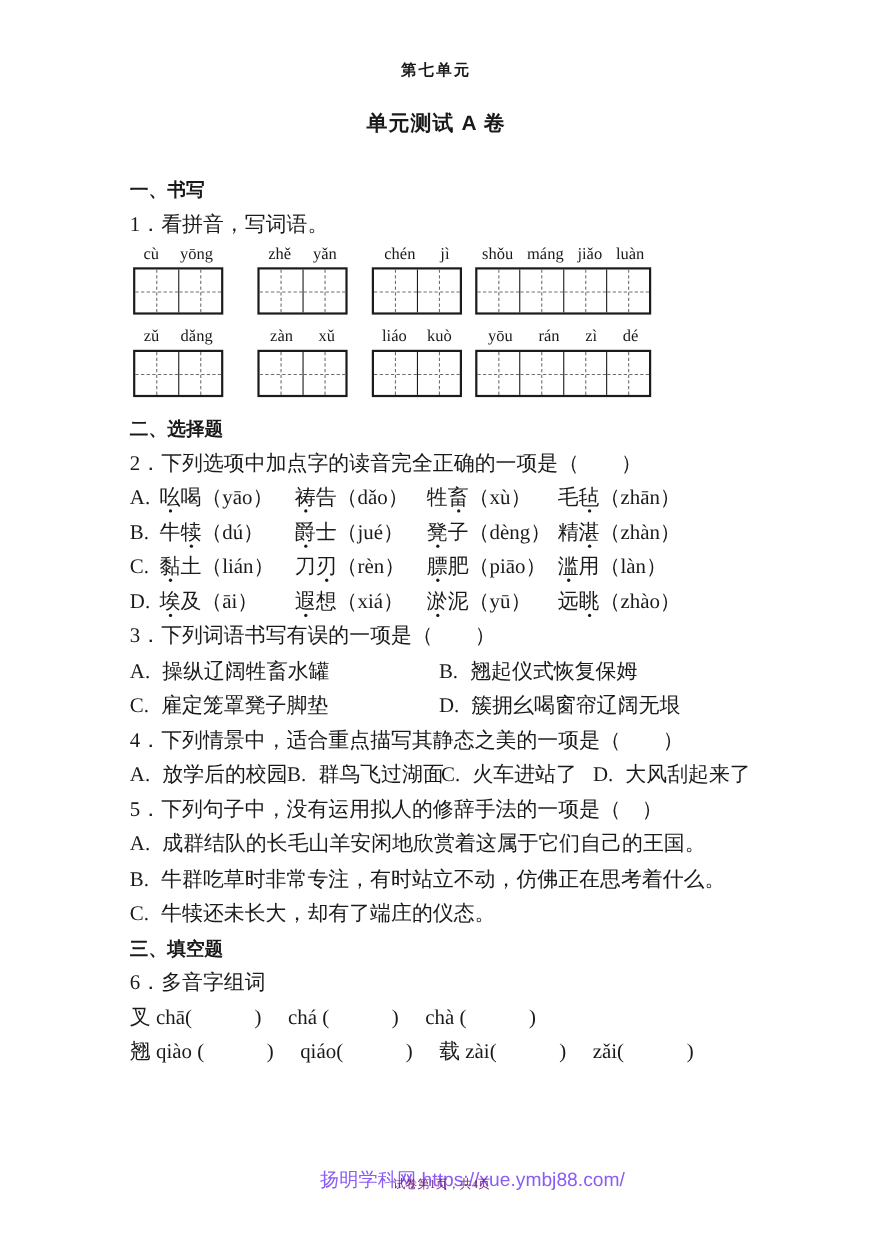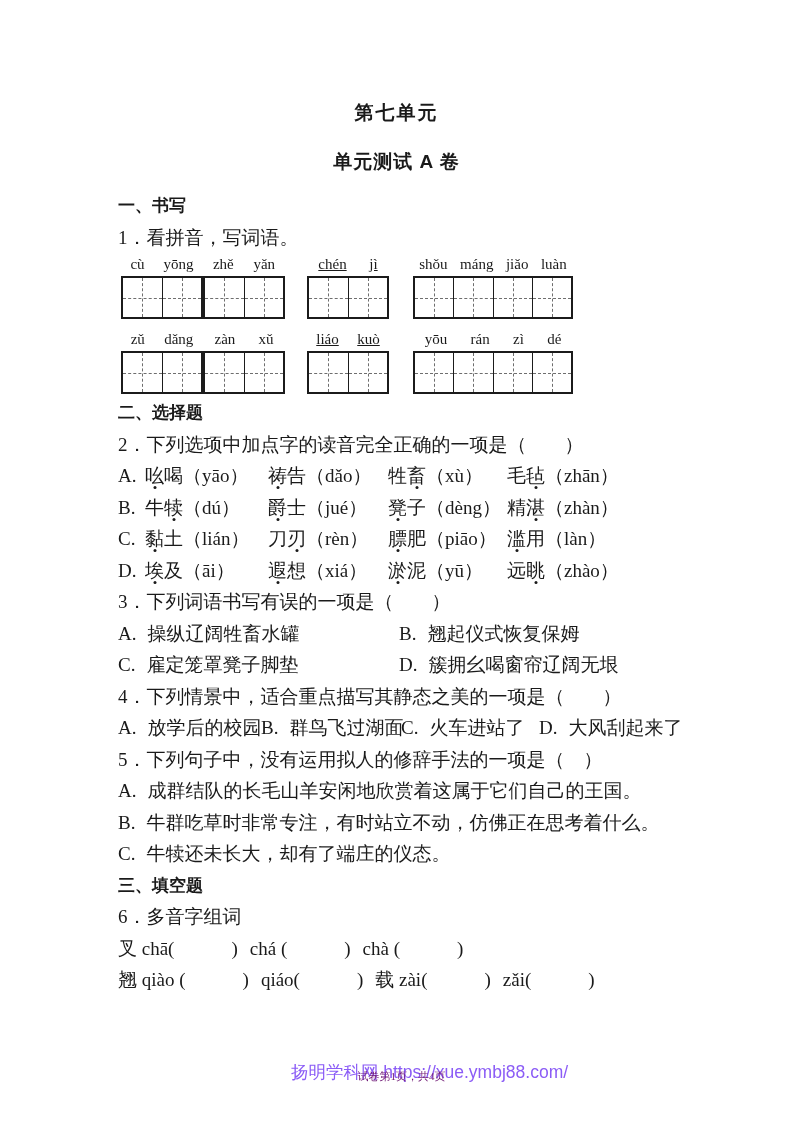--- a/index.html
+++ b/index.html
@@ -6,48 +6,48 @@
   .page{
     position:relative;
     width:793px;height:1122px;
     margin:0 auto;
     background:#ffffff;
     font-family:"Liberation Serif","DejaVu Serif",serif;
     color:#1a1a1a;
     overflow:hidden;
   }
   .doc-title{
-    margin:0;padding-top:96px;
+    margin:0;padding-top:47px;
     text-align:center;
     font-family:"Liberation Sans","DejaVu Sans",sans-serif;
-    font-size:19px;font-weight:700;line-height:33px;letter-spacing:2px;
+    font-size:14px;font-weight:700;line-height:33px;letter-spacing:2px;
   }
   .doc-subtitle{
     margin:16px 0 0;
     text-align:center;
     font-family:"Liberation Sans","DejaVu Sans",sans-serif;
     font-size:19px;font-weight:700;line-height:33px;letter-spacing:1px;
   }
   .content{padding:0 115px 0 118px;}
   .sec{
     margin:0;height:31.5px;line-height:31.5px;
     font-family:"Liberation Sans","DejaVu Sans",sans-serif;
     font-size:17px;font-weight:700;
   }
-  .sec1{margin-top:12px;}
-  .sec2{margin-top:3px;}
+  .sec1{margin-top:28px;}
+  .sec2{margin-top:13px;}
   .line{margin:0;height:31.5px;line-height:31.5px;font-size:19px;}
   
   .grid-row{display:flex;margin:0;}
   .row1{margin-top:1px;}
   .row2{margin-top:10px;}
   .grid-group{margin-left:0;}
-  .grid-row .grid-group:nth-child(1){margin-left:3px;font-family:Liberation Serif, serif;}
+  .grid-row .grid-group:nth-child(1){margin-left:3px;margin-right:31px;font-family:Liberation Serif, serif;}
   .grid-row .grid-group:nth-child(2){margin-right:22px;}
-  .grid-row .grid-group:nth-child(3){margin-right:24px;text-decoration:underline;}
+  .grid-row .grid-group:nth-child(3){margin-right:12px;}
   .pinyin{display:flex;justify-content:space-around;height:20px;line-height:20px;font-size:15px;margin-bottom:2px;}
   .boxes{display:flex;border:2px solid #1b1b1b;border-top-width:2.5px;height:39px;background:#fff;}
   .g2 .boxes{width:78px;}
   .g4 .boxes{width:156px;}
   .box{flex:1;position:relative;border-right:1.5px solid #1b1b1b;}
   .box:last-child{border-right:none;}
   .box::before{content:"";position:absolute;top:0;bottom:0;left:50%;width:0;border-left:1px dashed #6e6e6e;}
   .box::after{content:"";position:absolute;left:0;right:0;top:50%;height:0;border-top:1px dashed #6e6e6e;}
   
   .letter{margin-right:11px;}
@@ -56,21 +56,21 @@
   .lA{left:0;}
   .p0{left:27px;}.p1{left:150px;}.p2{left:270px;}.p3{left:389px;}
   .zd{position:relative;}
   .zd::after{content:"";position:absolute;left:50%;transform:translateX(-50%);bottom:-3px;width:3px;height:3px;border-radius:50%;background:#1a1a1a;}
   .opt2{position:relative;}
   .c0{position:absolute;left:0;top:0;white-space:nowrap;}
   .c1{position:absolute;left:281px;top:0;white-space:nowrap;}
   .words{display:inline-flex;}
   .optq4{position:relative;}
   .q4a{left:0;}.q4b{left:143px;}.q4c{left:283px;}.q4d{left:421px;}
-  .q6row{display:flex;gap:12px;white-space:pre;}
+  .q6row{display:flex;gap:24px;white-space:pre;}
   
   .watermark{
     position:absolute;top:1060px;width:100%;
     text-align:center;text-indent:66px;
     font-family:"Liberation Sans","DejaVu Sans",sans-serif;
     font-size:17.5px;color:#8b5cf6;
   }
   .page-info{
     position:absolute;top:1069px;width:100%;
     text-align:center;text-indent:10px;

